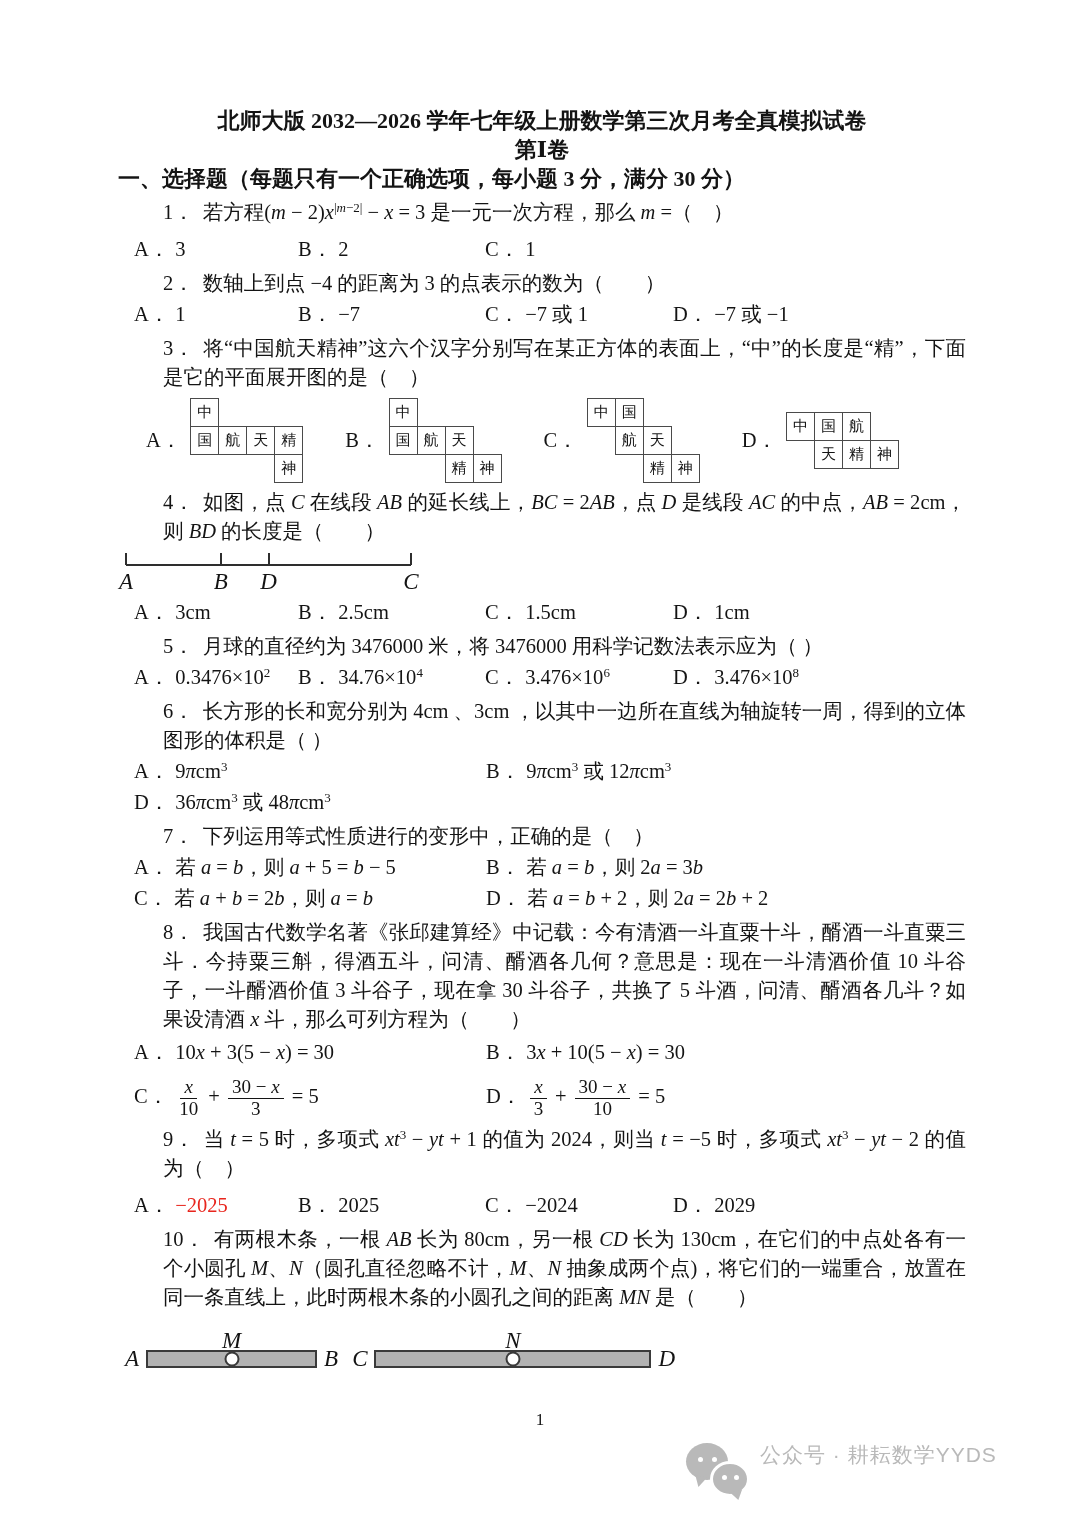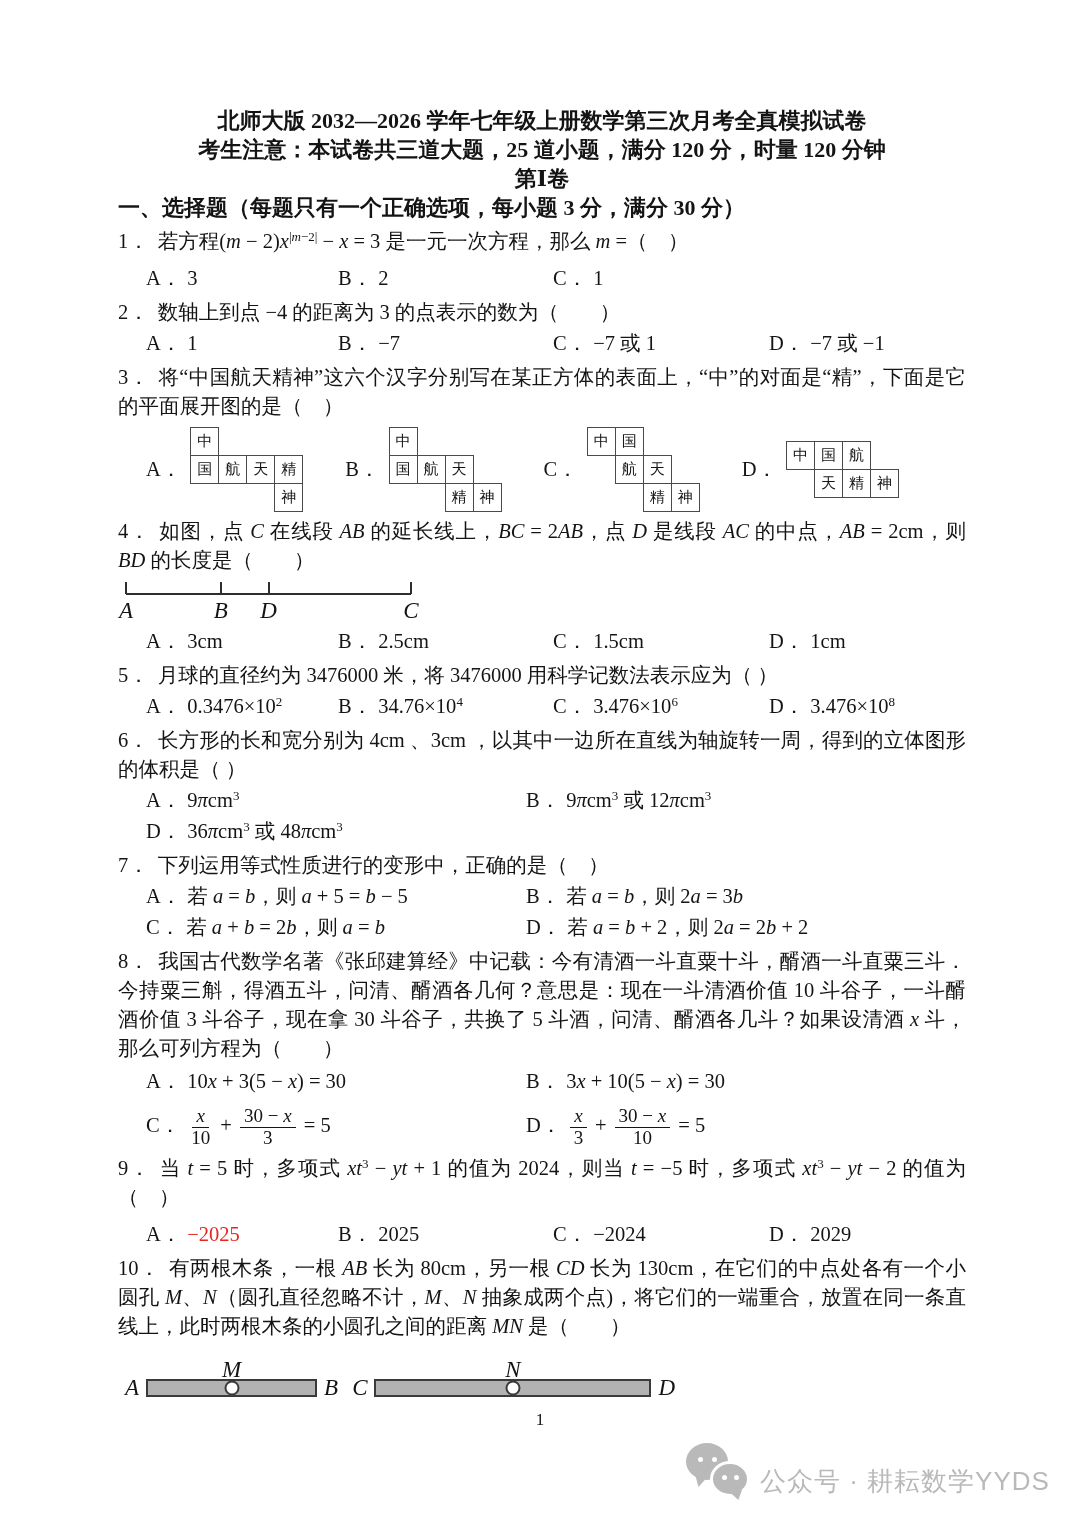--- a/index.html
+++ b/index.html
@@ -8,26 +8,26 @@
     width:1080px;height:1527px;
     background:#ffffff;
     overflow:hidden;
     color:#141414;
     font-family:"Liberation Serif","DejaVu Serif",serif;
   }
   .sheet{position:absolute;left:118px;top:106px;width:848px;}
   .title{ text-align:center;font-weight:bold;font-size:22px;line-height:29px;}
   .section-heading{font-weight:bold;font-size:22px;line-height:29px;text-align:left;}
   .question{margin-top:5px;font-size:20.5px;line-height:29px;}
-  .q-text{text-align:justify;}
+  .q-text{text-align:justify;margin-left:45px;}
   .q-num{padding-right:9px;}
   .m i{font-style:italic;}
   .sup{font-size:13px;position:relative;top:-7px;vertical-align:baseline;line-height:0;}
   .red{color:var(--red,#e8251d);}
-  .options{margin-left:28px;margin-top:2px;display:grid;gap:28px;}
+  .options{margin-left:16px;margin-top:2px;display:grid;}
   .options.cols4{grid-template-columns:164px 187px 188px 1fr;}
   .options.cols2{grid-template-columns:352px 1fr;row-gap:2px;}
   .question[data-qid="1"] .options,
   .question[data-qid="9"] .options{margin-top:8px;}
   .question[data-qid="8"] .options{row-gap:10px;margin-top:4px;}
   .option{white-space:nowrap;}
   .opt-label{padding-right:6px;}
   .frac{display:inline-flex;flex-direction:column;align-items:center;vertical-align:middle;margin:0 3px;line-height:1.1;font-size:19px;}
   .frac .fn{border-bottom:1.5px solid #141414;padding:0 4px;}
   .frac .fd{padding:0 2px;}
@@ -44,39 +44,38 @@
   .r-tick{position:absolute;width:2px;height:12px;top:3px;background:#2e2e2e;margin-left:-1px;}
   .r-label{position:absolute;top:17px;transform:translateX(-50%);font-style:italic;font-size:23px;}
   
   .fig-bars{display:flex;align-items:center;margin:26px 0 0 0;font-size:23px;height:42px;}
   .bar-label{font-style:italic;margin:0 7px;}
   .bar{position:relative;height:14px;background:var(--barfill,#b2b2b2);border:2px solid #3a3a3a;}
   .hole{position:absolute;left:50%;top:50%;width:11px;height:11px;background:#fff;border:2px solid #3a3a3a;border-radius:50%;transform:translate(-50%,-50%);}
   .hole-label{position:absolute;left:50%;top:-26px;transform:translateX(-50%);font-style:italic;font-size:23px;}
   
   .page-num{position:absolute;left:0;top:1410px;width:100%;text-align:center;font-size:17px;}
-  .watermark{position:absolute;left:686px;top:1441px;display:flex;align-items:flex-end;
-    color:var(--wm,#b9b9b9);font-family:"Liberation Sans","DejaVu Sans",sans-serif;font-size:26px;letter-spacing:1px;}
+  .watermark{position:absolute;left:686px;top:1441px;display:flex;align-items:flex-start;
+    color:var(--wm,#b9b9b9);font-family:"Liberation Sans","DejaVu Sans",sans-serif;font-size:21px;letter-spacing:1px;}
   .wx{position:relative;width:64px;height:58px;margin-right:10px;}
   .wx .bub{position:absolute;background:var(--wm,#b9b9b9);border-radius:50%;}
   .wx .b1{left:0;top:2px;width:42px;height:37px;}
   .wx .b2{left:24px;top:20px;width:34px;height:30px;border:3px solid #fff;box-sizing:content-box;}
   .wx .tail{position:absolute;width:0;height:0;border:6px solid transparent;}
   .wx .t1{left:7px;top:35px;border-top:11px solid var(--wm,#b9b9b9);transform:rotate(14deg);}
   .wx .t2{left:46px;top:50px;border-top:9px solid var(--wm,#b9b9b9);transform:rotate(-14deg);}
   .wx .eye{position:absolute;width:5px;height:5px;border-radius:50%;background:#fff;}
   .wx .e1{left:12px;top:14px;} .wx .e2{left:26px;top:14px;}
   .wx .e3{left:9px;top:11px;} .wx .e4{left:21px;top:11px;}
 </style>
 </head>
 <body style="--red: #e8251d; --barfill: #b2b2b2; --wm: #b9b9b9;">
 
 <div class="sheet">
   <div class="title">北师大版 2032—2026 学年七年级上册数学第三次月考全真模拟试卷</div>
-  <div class="title">考生注意：本试卷共三道大题，25 道小题，满分 120 分，时量 120 分钟</div>
   <div class="title">第Ⅰ卷</div>
   <div class="section-heading">一、选择题（每题只有一个正确选项，每小题 3 分，满分 30 分）</div>
   <div id="questions">
       <div class="question" data-qid="1">
         <div class="q-text"><span class="q-num">1．</span><span>若方程</span><span class="m">(<i>m</i> − 2)<i>x</i></span><sup class="sup m">|<i>m</i>−2|</sup><span class="m"> − <i>x</i> = 3</span><span> 是一元一次方程，那么 </span><span class="m"><i>m</i> =</span><span>（　）</span></div>
         <div class="options cols4">
           <div class="option"><span class="opt-label">A．</span><span class="opt-value"><span>3</span></span></div>
           <div class="option"><span class="opt-label">B．</span><span class="opt-value"><span>2</span></span></div>
           <div class="option"><span class="opt-label">C．</span><span class="opt-value"><span>1</span></span></div>
         </div>
@@ -84,21 +83,21 @@
       <div class="question" data-qid="2">
         <div class="q-text"><span class="q-num">2．</span><span>数轴上到点 </span><span class="m">−4</span><span> 的距离为 3 的点表示的数为（　　）</span></div>
         <div class="options cols4">
           <div class="option"><span class="opt-label">A．</span><span class="opt-value"><span>1</span></span></div>
           <div class="option"><span class="opt-label">B．</span><span class="opt-value"><span>−7</span></span></div>
           <div class="option"><span class="opt-label">C．</span><span class="opt-value"><span>−7 或 1</span></span></div>
           <div class="option"><span class="opt-label">D．</span><span class="opt-value"><span>−7 或 −1</span></span></div>
         </div>
       </div>
       <div class="question" data-qid="3">
-        <div class="q-text"><span class="q-num">3．</span><span>将“中国航天精神”这六个汉字分别写在某正方体的表面上，“中”的对面是“精”，下面是它的平面展开图的是（　）</span></div>
+        <div class="q-text"><span class="q-num">3．</span><span>将“中国航天精神”这六个汉字分别写在某正方体的表面上，“中”的长度是“精”，下面是它的平面展开图的是（　）</span></div>
         <div class="fig-nets">
           <div class="net-item">
             <span class="net-label">A．</span>
             <div class="net" style="width: 113px; height: 85px;">
               <div class="net-cell" style="top: 0px; left: 0px;">中</div>
               <div class="net-cell" style="top: 28px; left: 0px;">国</div>
               <div class="net-cell" style="top: 28px; left: 28px;">航</div>
               <div class="net-cell" style="top: 28px; left: 56px;">天</div>
               <div class="net-cell" style="top: 28px; left: 84px;">精</div>
               <div class="net-cell" style="top: 56px; left: 84px;">神</div>

